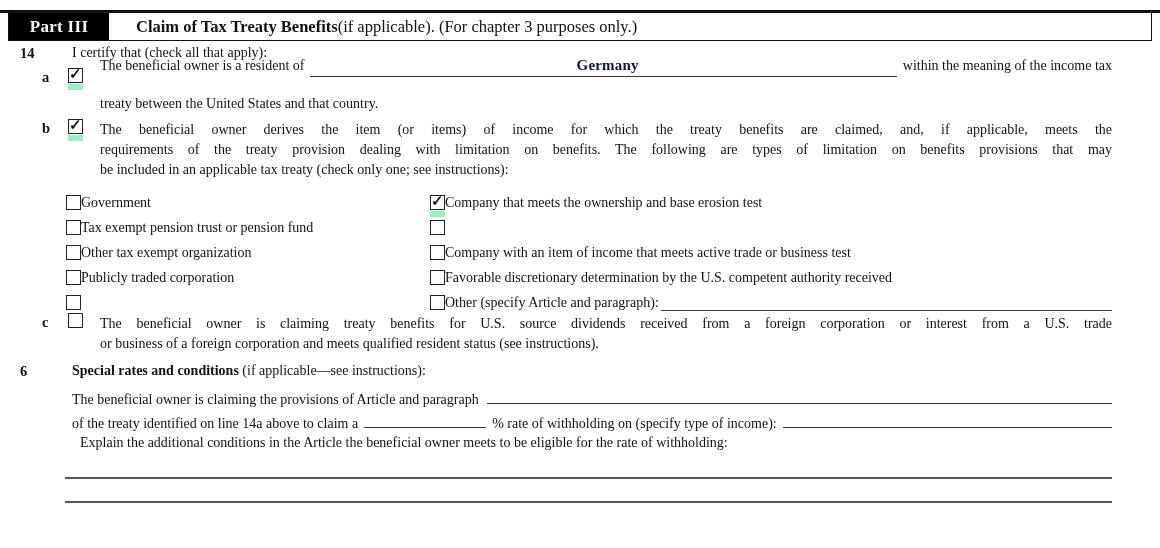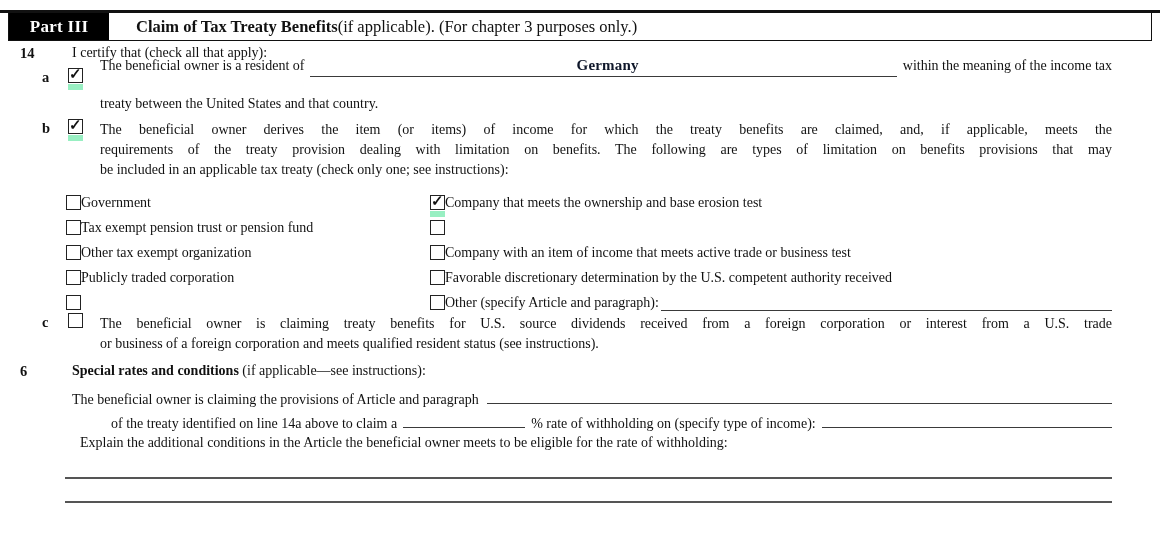--- a/index.html
+++ b/index.html
@@ -155,21 +155,21 @@
   <div class="num abs" style="top:363px;">6</div>
   <div class="abs" style="left:72px;top:363px;text-align:right;">
     <span style="font-weight:bold;">Special rates and conditions</span><span> (if applicable—see instructions):</span>
   </div>
 
   <div class="abs flexrow" style="left:72px;right:48px;top:387px;">
     <span class="nowrap">The beneficial owner is claiming the provisions of Article and paragraph</span>
     <span class="blank grow" style="margin-left:8px;"></span>
   </div>
 
-  <div class="abs flexrow" style="left:72px;right:48px;top:411px;margin-left:39px;">
+  <div class="abs flexrow" style="left:72px;right:48px;top:411px;">
     <span class="nowrap">of the treaty identified on line 14a above to claim a</span>
     <span class="blank" style="width:122px;margin:0 6px;"></span>
     <span class="nowrap">% rate of withholding on (specify type of income):</span>
     <span class="blank grow" style="margin-left:6px;"></span>
   </div>
 
   <div class="abs flexrow" style="left:72px;right:50px;top:435px;flex-direction:column;">
     <span class="nowrap">Explain the additional conditions in the Article the beneficial owner meets to be eligible for the rate of withholding:</span>
     <span class="blank grow" style="margin-left:8px;"></span>
   </div>

